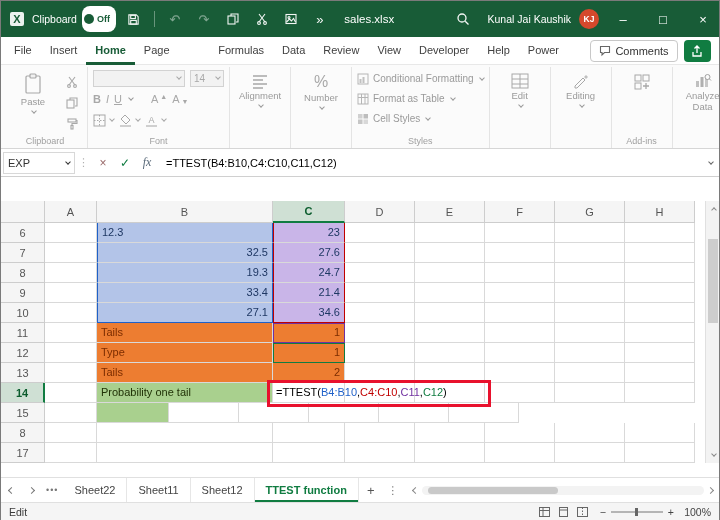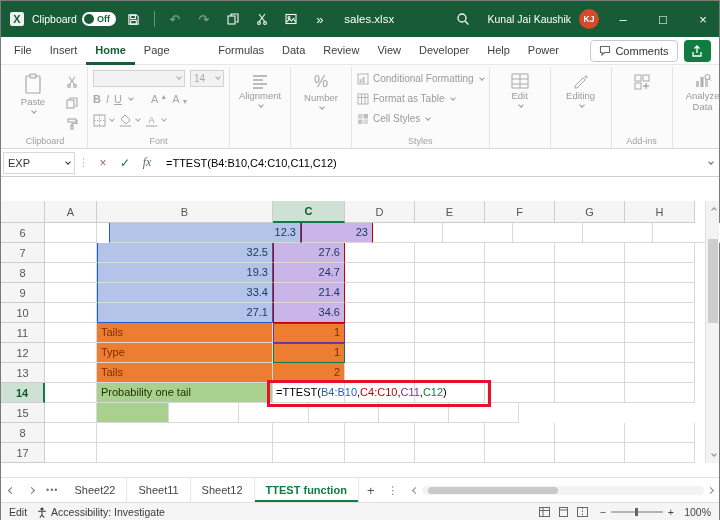--- a/index.html
+++ b/index.html
@@ -4,21 +4,21 @@
 <style>
   * { box-sizing: border-box; margin: 0; padding: 0; }
   html,body { width:720px; height:520px; overflow:hidden; }
   body { font-family:"Liberation Sans", sans-serif; font-size:11px; background:#fff; color:#222; }
   .window { width:720px; height:520px; border:1px solid #7a7a7a; display:flex; flex-direction:column; }
 
   
   .titlebar { height:36px; background:#185c37; color:#fff; display:flex; align-items:center; padding:0 0 0 8px; flex:none; }
   .tb-left { display:flex; align-items:center; gap:7px; }
   .autosave { display:flex; align-items:center; gap:5px; font-size:10.5px; }
-  .toggle-pill { background:#fff; border-radius:8px; height:14px; display:flex; align-items:center; padding:0 6px 0 2px; gap:3px; color:#185c37; font-size:9px; font-weight:bold; }
+  .toggle-pill { background:#fff; border-radius:8px; height:26px; display:flex; align-items:center; padding:0 6px 0 2px; gap:3px; color:#185c37; font-size:9px; font-weight:bold; }
   .toggle-dot { width:10px; height:10px; border-radius:50%; background:#185c37; }
   .tb-icon { width:22px; height:22px; display:flex; align-items:center; justify-content:center; color:#fff; opacity:.95; font-size:13px; cursor:default; }
   .tb-icon.dim { opacity:.45; }
   .tb-sep { width:1px; height:16px; background:rgba(255,255,255,.35); margin:0 2px; }
   .tb-center { flex:1; display:flex; align-items:center; justify-content:center; gap:58px; }
   .tb-file { font-size:11.5px; }
   .tb-right { display:flex; align-items:center; gap:8px;justify-content:flex-end; }
   .avatar { width:20px; height:20px; border-radius:50%; background:#d5492c; color:#fff; font-size:8.5px; font-weight:bold; display:flex; align-items:center; justify-content:center; }
   .win-btn { width:32px; height:36px; display:flex; align-items:center; justify-content:center; font-size:13px; color:#fff; }
 
@@ -417,21 +417,21 @@
           <div class="hdr act col" style="width:72px">C</div>
           <div class="hdr col" style="width:70px">D</div>
           <div class="hdr col" style="width:70px">E</div>
           <div class="hdr col" style="width:70px">F</div>
           <div class="hdr col" style="width:70px">G</div>
           <div class="hdr col" style="width:70px">H</div>
         </div>
         <div class="grid-row">
           <div class="hdr row" style="width:44px">6</div>
           <div class="cell" style="width:52px;"></div>
-          <div class="cell" style="width:192px;background:#b3c4e8;color:#1f3864;text-align:right;border-left:1px solid #1f61c9;border-right:1px solid #1f61c9;margin-left:12px;">12.3</div>
+          <div class="cell" style="width:176px;background:#b3c4e8;color:#1f3864;text-align:left;border-left:1px solid #1f61c9;border-right:1px solid #1f61c9;">12.3</div>
           <div class="cell" style="width:72px;background:#c9b5e8;color:#1f3864;text-align:right;border-left:1px solid #c00000;border-right:1px solid #c00000;">23</div>
           <div class="cell" style="width:70px;"></div>
           <div class="cell" style="width:70px;"></div>
           <div class="cell" style="width:70px;"></div>
           <div class="cell" style="width:70px;"></div>
           <div class="cell" style="width:70px;"></div>
         </div>
         <div class="grid-row">
           <div class="hdr row" style="width:44px">7</div>
           <div class="cell" style="width:52px;"></div>
@@ -585,27 +585,20 @@
       <span class="chevl" style="color:#888"></span>
       <span class="hs-track">
           <span class="hs-thumb"></span>
         </span>
       <span class="chevr" style="color:#888"></span>
     </span>
   </div>
 
   <div class="statusbar">
     <span class="sb-mode">Edit</span>
-    <span class="sb-access">
-      <svg width="10" height="11" viewBox="0 0 10 11">
-          <circle cx="5" cy="2" r="1.6" fill="#444"></circle>
-          <path d="M1 4.2h8M5 4v4M5 8l-2.2 2.6M5 8l2.2 2.6" stroke="#444" stroke-width="1.1" fill="none"></path>
-        </svg>
-      <span>Accessibility: Investigate</span>
-    </span>
     <span class="sb-spacer"></span>
     <span class="sb-views">
       <svg width="11" height="10" viewBox="0 0 11 10">
           <rect x="0.5" y="0.5" width="10" height="9" fill="none" stroke="#666"></rect>
           <path d="M0.5 3.5h10M4 0.5v9" stroke="#666"></path>
         </svg>
       <svg width="11" height="10" viewBox="0 0 11 10">
           <rect x="1.5" y="0.5" width="8" height="9" fill="none" stroke="#666"></rect>
           <path d="M1.5 3h8" stroke="#666"></path>
         </svg>

